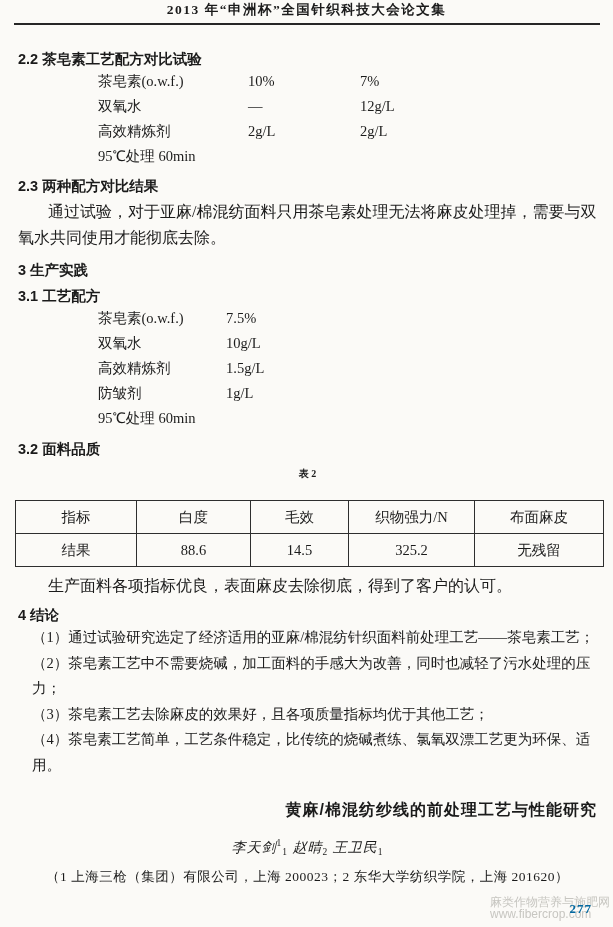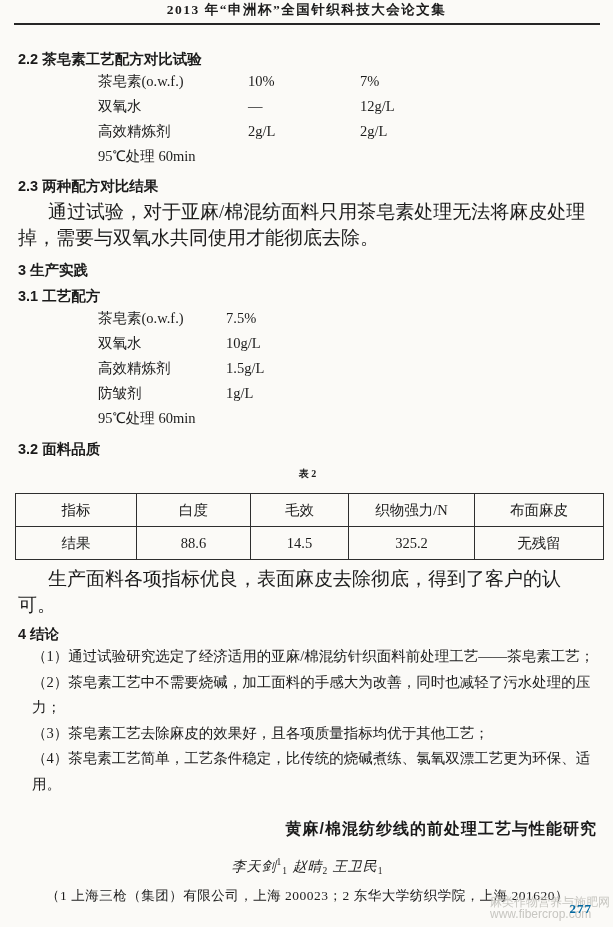--- a/index.html
+++ b/index.html
@@ -47,35 +47,35 @@
   .frow .ind{width:80px;flex:none;}
   .frow .lab{width:150px;flex:none;}
   .frow .v1{width:112px;flex:none;}
   .frow .v2{flex:none;}
   .frow31 .lab{width:128px;}
   .note-row{line-height:25px;padding-left:80px;font-size:14.5px;}
   .para{
     margin:3px 0 0 0;
     text-indent:30px;
     line-height:26px;
-    font-size:19px;
+    font-size:16px;
   }
   .table-caption{
     text-align:center;
     font-weight:bold;
     font-size:10px;
     margin-top:6px;
     line-height:18px;
   }
   table.qtable{
     border-collapse:collapse;
     table-layout:fixed;
     width:583px;
     margin-left:-3px;
-    margin-top:10px;
+    margin-top:17px;
   }
   table.qtable td{
     border:1.5px solid #2e2e2e;
     text-align:center;
     height:32px;
     font-size:14.5px;
     padding:0;
   }
   .col1{width:120px;}.col2{width:113px;}.col3{width:97px;}.col4{width:125px;}.col5{width:128px;}
   .concl{

